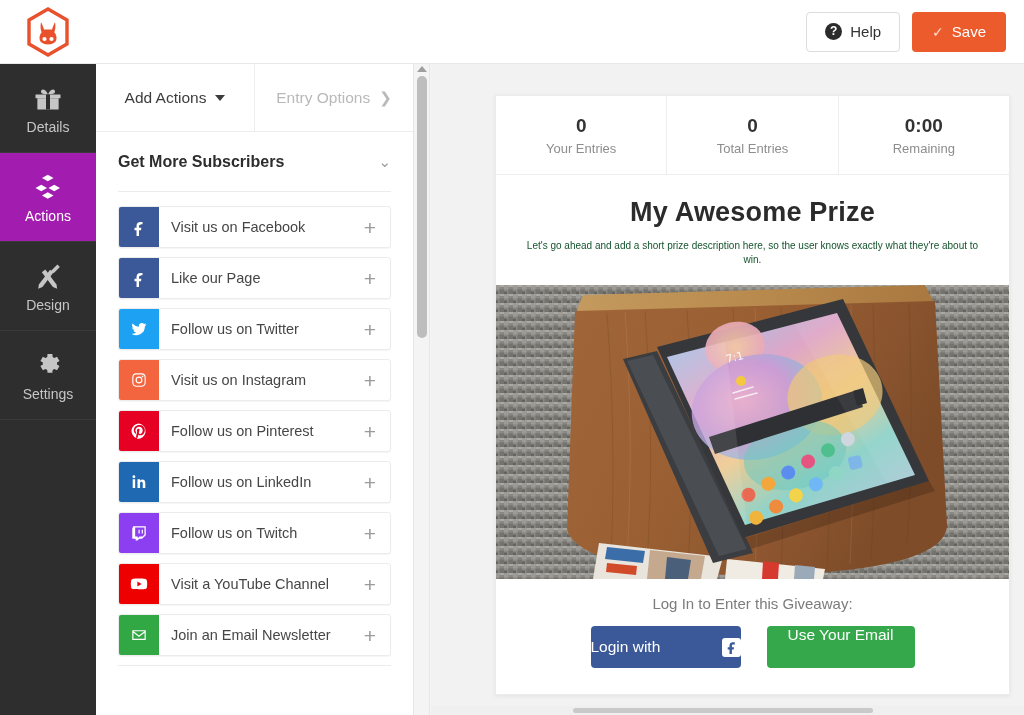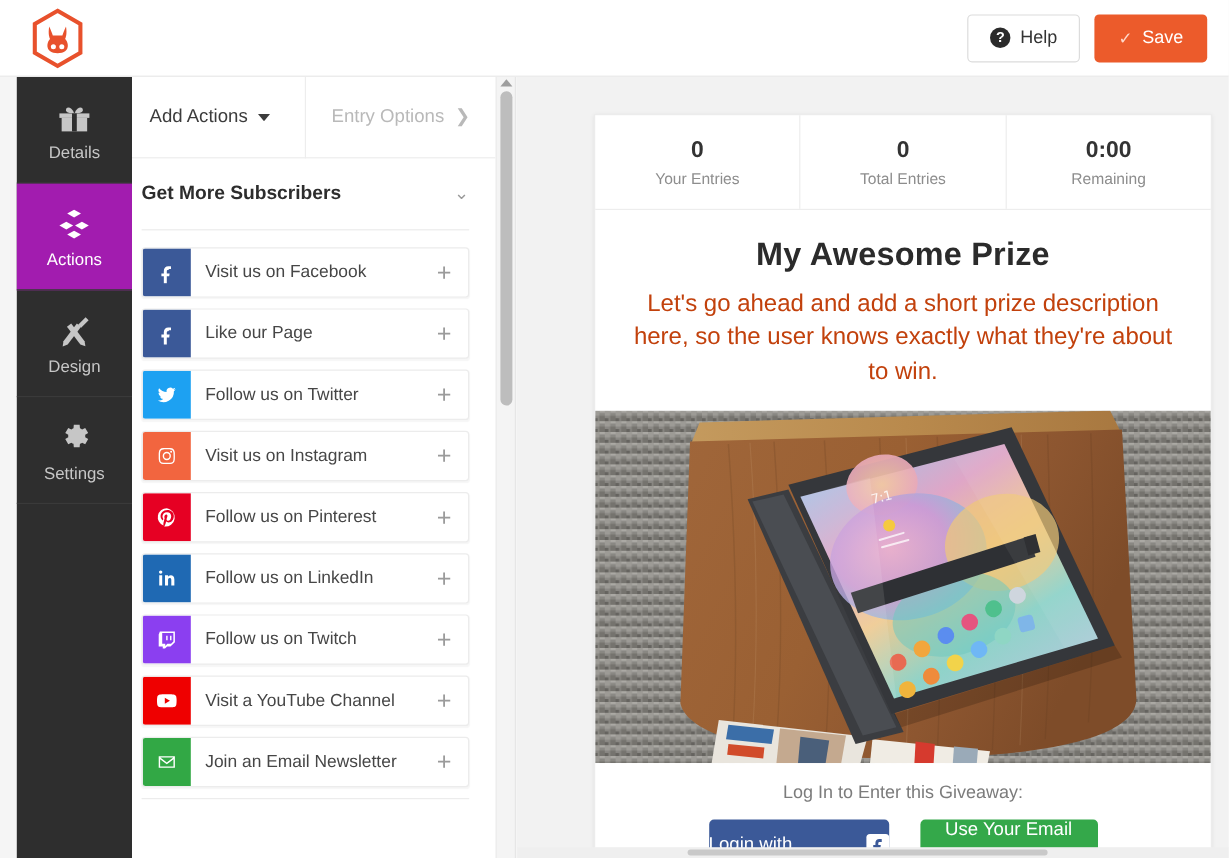--- a/index.html
+++ b/index.html
@@ -52,21 +52,21 @@
   }
   .btn-save {
     display: flex; align-items: center; gap: 8px;
     height: 40px; padding: 0 20px; background: #ec5b2b;
     border: none; border-radius: 4px; color: #fff; font-size: 15px; cursor: pointer;
   }
   .check { font-size: 14px; color: #ffd9cb; }
 
   
   .rail {
-    position: absolute; left: 14px; top: 64px; width: 96px; height: 651px;
+    position: absolute; left: 0; top: 64px; width: 96px; height: 651px;
     background: #2e2e2e; z-index: 5;
   }
   .rail-item {
     height: 89px; display: flex; flex-direction: column; align-items: center;
     justify-content: center; gap: 7px; cursor: pointer;
     border-bottom: 1px solid #3a3a3a; color: #c6c6c6; font-size: 14px;
   }
   .rail-item.active { background: #a21caf; color: #ffffff; }
   .rail-icon { width: 30px; height: 30px; display: block; }
 
@@ -155,21 +155,21 @@
   }
   .stat + .stat { border-left: 1px solid #ededed; }
   .stat-value { font-size: 19px; font-weight: bold; color: #333; }
   .stat-label { font-size: 13px; color: #8d8d8d; }
 
   .prize-head { padding: 22px 26px 18px 26px; text-align: center; }
   .prize-title {
     font-size: 27px; font-weight: bold; color: #2b2b2b; letter-spacing: .2px;
     margin-bottom: 11px;
   }
-  .prize-desc { font-size: 20px; line-height: 1.42; color: #c2410c; }
+  .prize-desc { font-size: 10px; line-height: 1.42; color: #14532d; }
 
   
   .prize-photo { position: relative; width: 100%; height: 294px; overflow: hidden; }
   .prize-photo svg { display: block; width: 100%; height: 100%; }
 
   .login-block { padding: 16px 0 26px 0; text-align: center; }
   .login-prompt { font-size: 15px; color: #7c7c7c; margin-bottom: 14px; }
   .login-btns { display: flex; justify-content: center; gap: 26px; }
   .btn-fb {
     display: flex; align-items: center; justify-content: space-between; gap: 10px;

